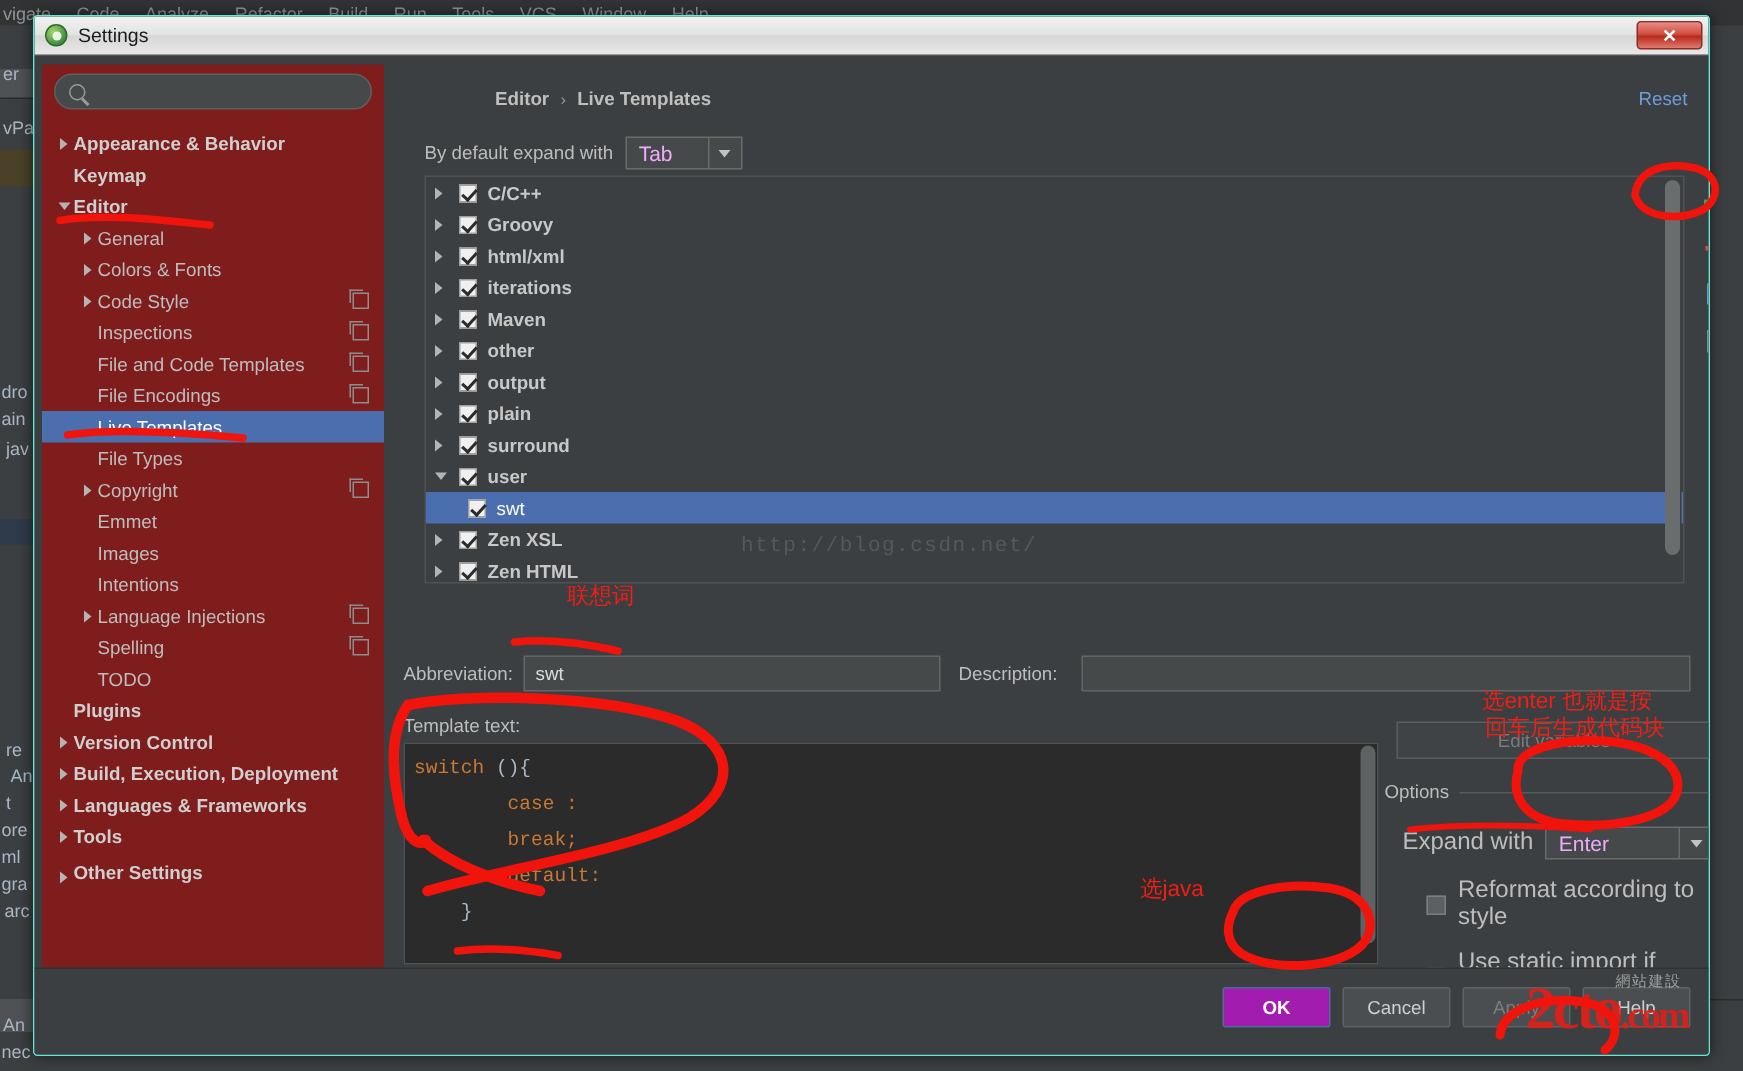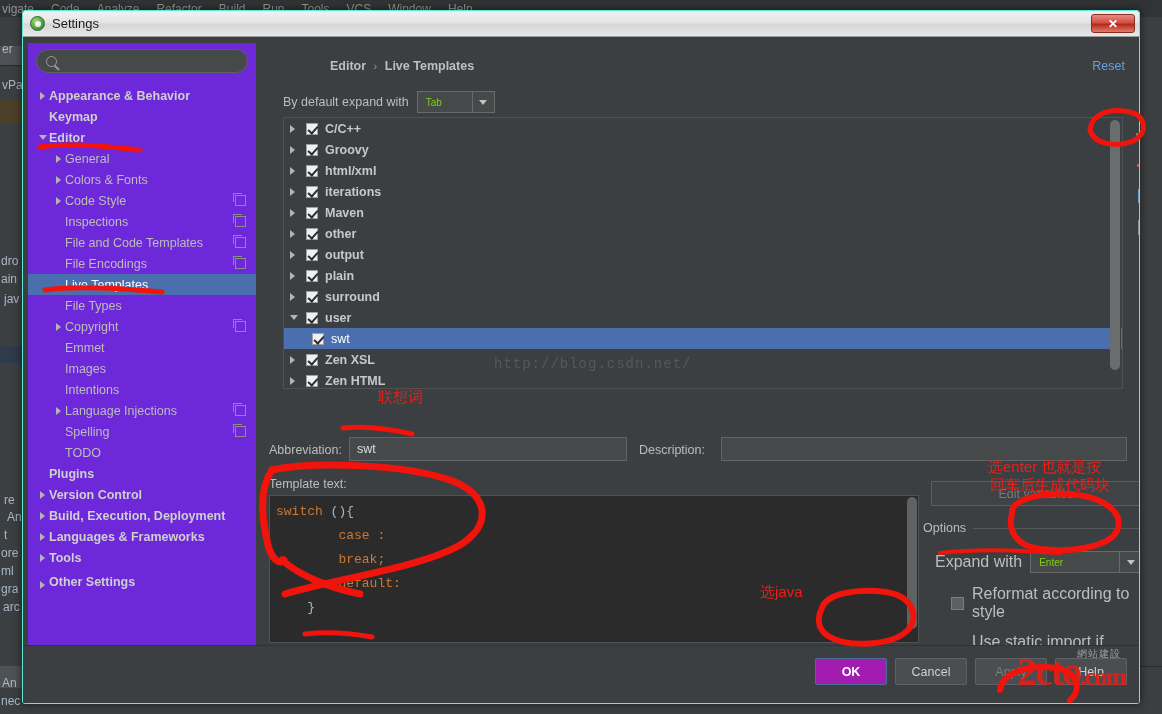--- a/index.html
+++ b/index.html
@@ -84,21 +84,21 @@
     background: linear-gradient(to bottom,#e98b83 0%,#d14f41 45%,#b8291c 55%,#e07a6d 100%);
     color: #fff; font-size: 12px; font-weight: bold;
     display: flex; align-items: center; justify-content: center;
     cursor: pointer;
   }
   #dialog-body { position: absolute; top: 26px; left: 0; right: 0; bottom: 0; background: #3c3f41; }
 
   
   #sidebar {
     position: absolute; left: 5px; top: 6px; width: 228px; bottom: 41px;
-    background: #6d28d9;
+    background: #7f1d1d;
   }
   #search-box {
     margin: 6px 8px 0 8px; height: 24px;
     background: #45494a; border: 1px solid #5e6060; border-radius: 12px;
     display: flex; align-items: center; padding-left: 9px;
   }
   #search-icon {
     width: 11px; height: 11px; border: 1.6px solid #9a9a9a; border-radius: 50%;
     position: relative; flex: 0 0 auto;
   }
@@ -154,21 +154,21 @@
     position: absolute; left: 20px; top: 54px;
     display: flex; align-items: center; gap: 8px;
   }
   #expand-row .lbl { font-size: 12.5px; color: #bdbdbd; }
   .combo {
     height: 22px; min-width: 78px; background: #45494a;
     border: 1px solid #6a6a6a; display: flex; align-items: stretch;
   }
   .combo .val {
     flex: 1; display: flex; align-items: center; padding: 0 8px;
-    font-size: 10px; color: #84cc16;
+    font-size: 14px; color: #f0abfc;
   }
   .combo .arrowbox {
     width: 22px; border-left: 1px solid #6a6a6a;
     display: flex; align-items: center; justify-content: center;
   }
   .combo .arrowbox::before {
     content:""; border-top: 5px solid #c2c2c2;
     border-left: 4px solid transparent; border-right: 4px solid transparent;
   }
 

